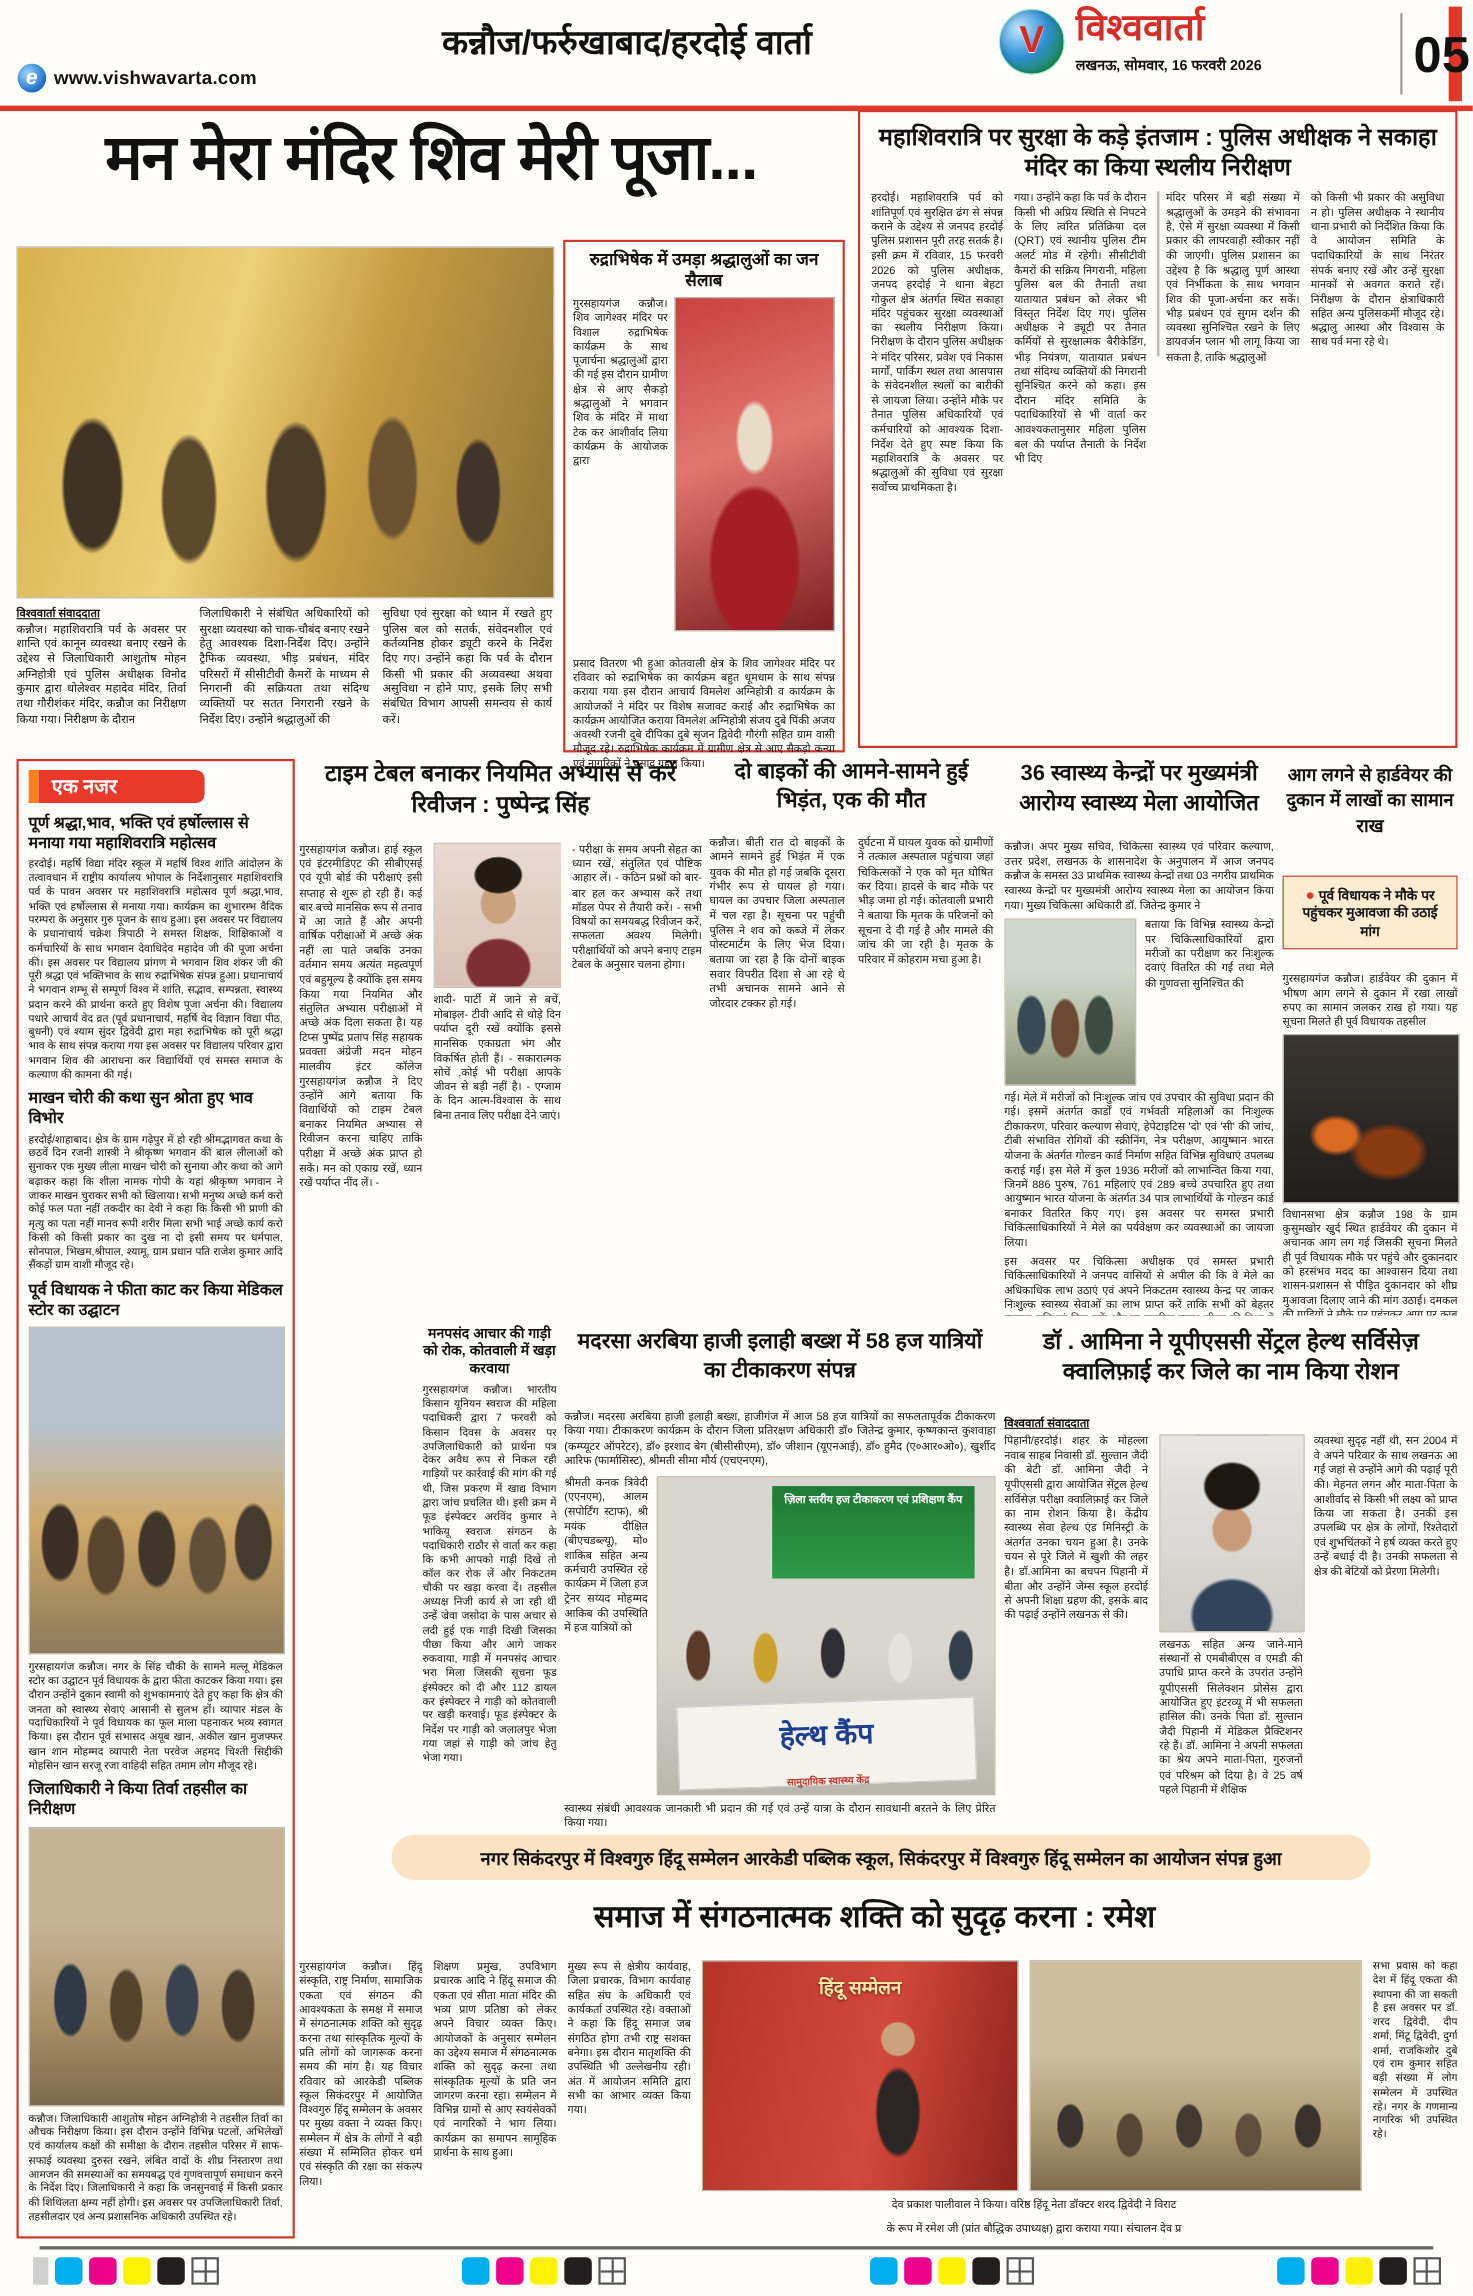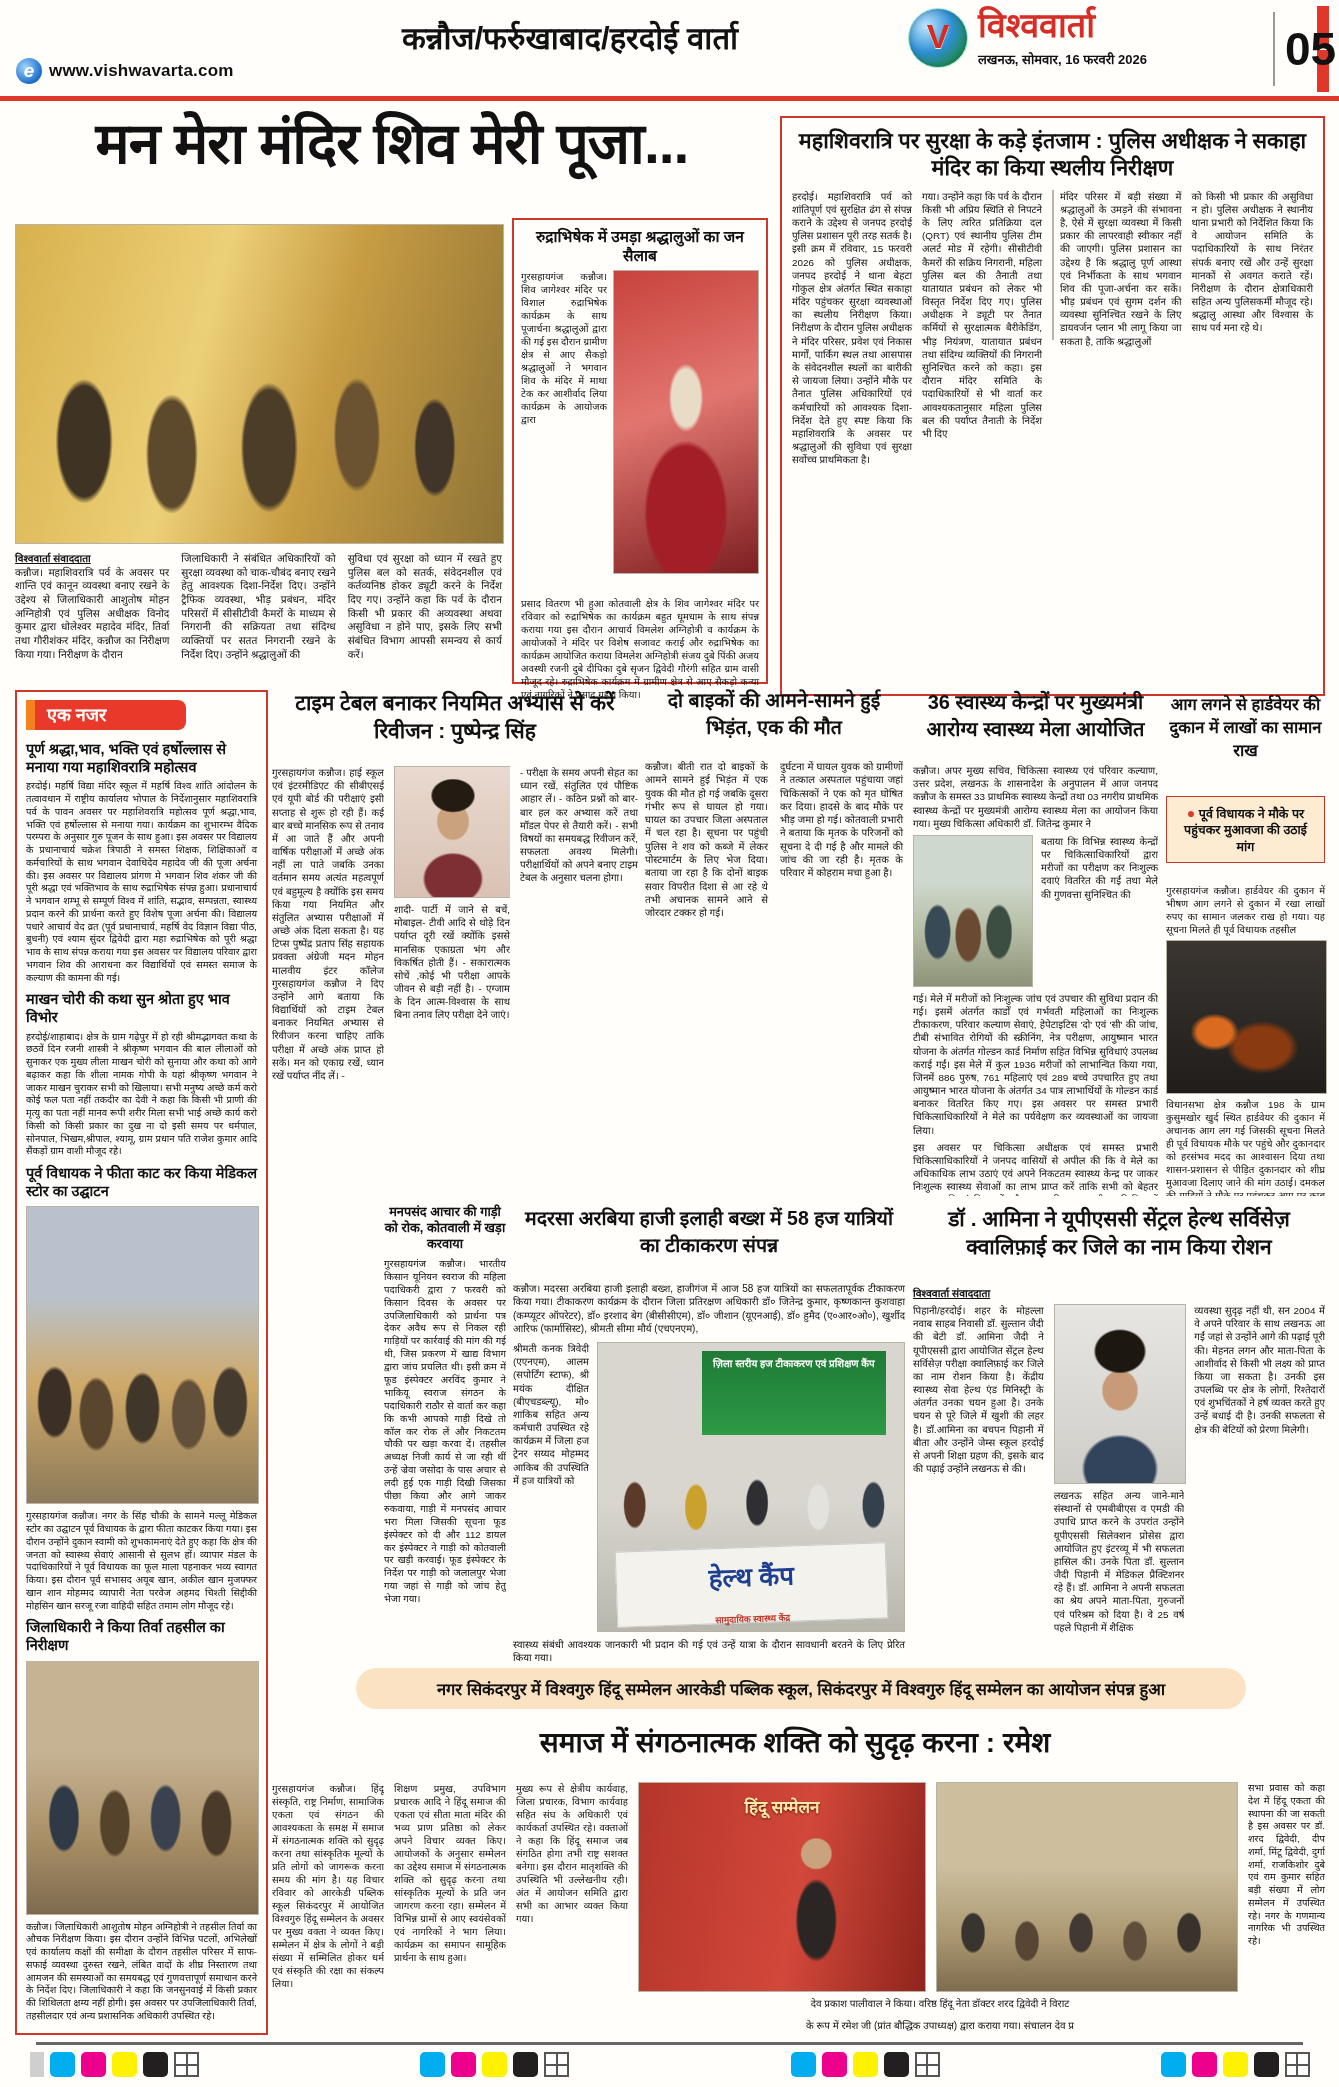--- a/index.html
+++ b/index.html
@@ -50,21 +50,21 @@
   .rudra-h{font-size:15.5px;line-height:1.2;margin:2px 0 5px;}
   .rudra-flex{display:flex;gap:6px;}
   .rudra-txt{width:86px;font-size:9.8px;}
   .photo-rudra{flex:1;height:302px;
      background:
        radial-gradient(48px 95px at 50% 42%,#e8dcc7 0 30%,transparent 36%),
        radial-gradient(70px 120px at 50% 80%,#a31e26 0 55%,transparent 60%),
        linear-gradient(160deg,#c8423d,#e2766f 45%,#7e1f22);}
   .rudra-body{font-size:9.8px;margin-top:23px;}
   
-  .shiv{position:absolute;left:780px;top:100px;width:545px;height:580px;padding:8px 10px;margin-top:16px;}
+  .shiv{position:absolute;left:780px;top:100px;width:545px;height:580px;padding:8px 10px;}
   .shiv-h{font-size:21.5px;line-height:1.25;margin:2px 0 8px;}
   .shiv-flex{display:flex;gap:10px;}
   .shiv-left{width:250px;display:flex;gap:10px;}
   .shiv-col{flex:1;font-size:9.9px;}
   .shiv-right{flex:1;display:flex;flex-direction:row;gap:6px;}
   .photo-shiv{height:148px;
      background:
        radial-gradient(90px 60px at 20% 18%,#3e5530 0 50%,transparent 56%),
        radial-gradient(40px 80px at 18% 78%,#384048 0 46%,transparent 52%),
        radial-gradient(38px 76px at 45% 80%,#6e5b3c 0 46%,transparent 52%),

